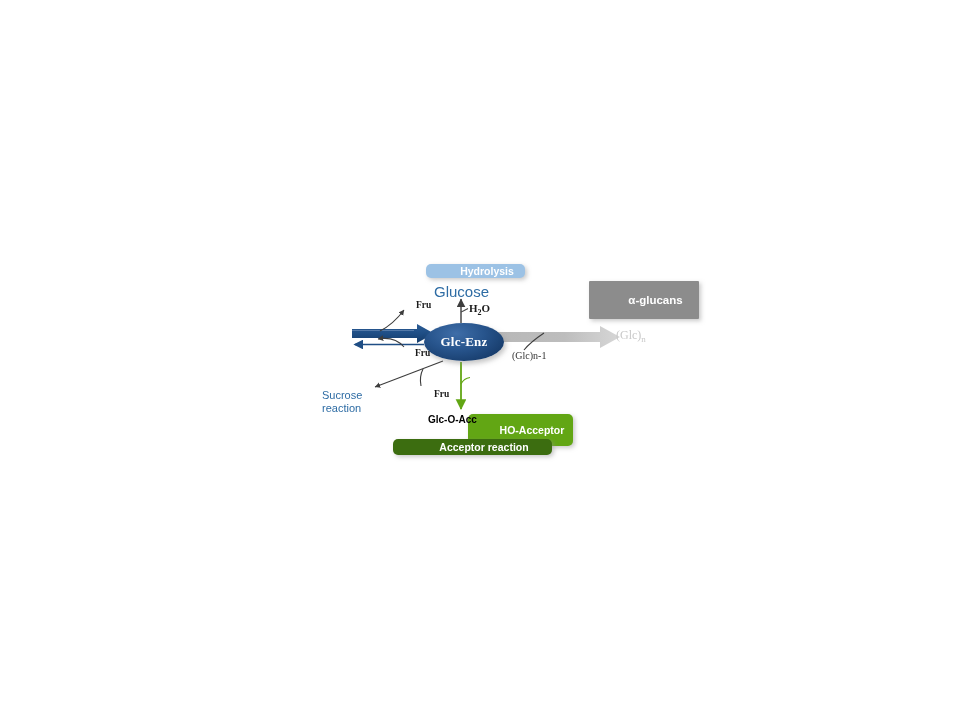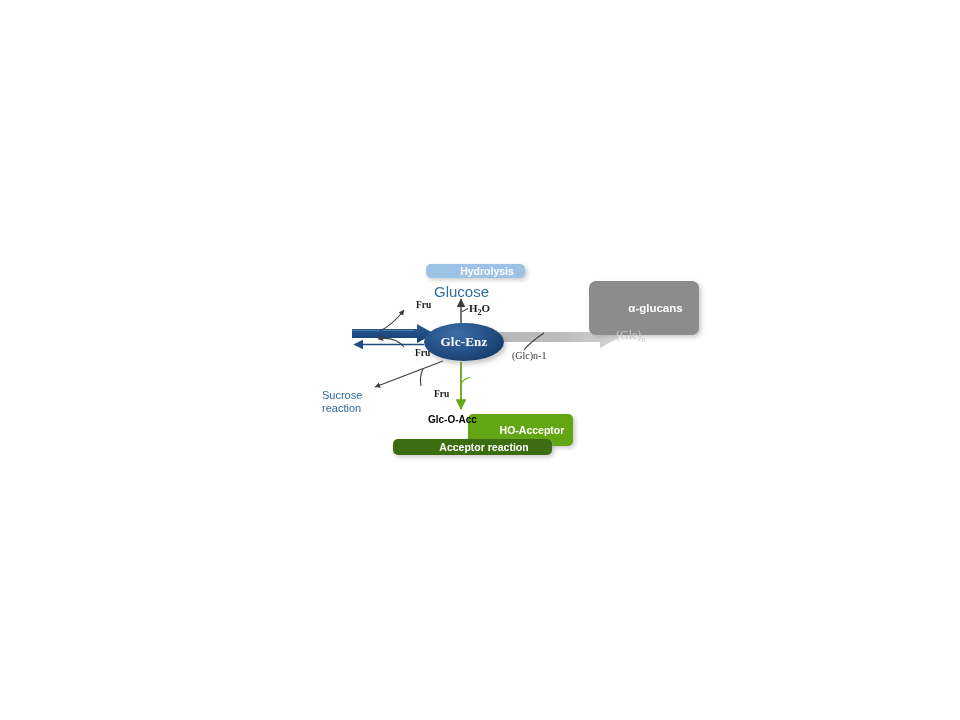--- a/index.html
+++ b/index.html
@@ -89,24 +89,24 @@
     margin-top: 40px;
   }
   #tag-acceptor-reaction {
     left: 393px; top: 439px;
     width: 136px; height: 16px;
     background: #3c6d10;
     font-size: 10.5px;
   }
   #tag-alpha-glucans {
     left: 589px; top: 281px;
-    width: 87px; height: 54px;
+    width: 87px; height: 38px;
     background: #8c8c8c;
     font-size: 11.5px;
-    border-radius: 7px;
+    border-radius: 1px;
   }
 
   
   .txt { position: absolute; white-space: nowrap; }
 
   #lbl-glucose {
     left: 434px; top: 283px;
     color: #2e6ca4;
     font-size: 15px;
   }

